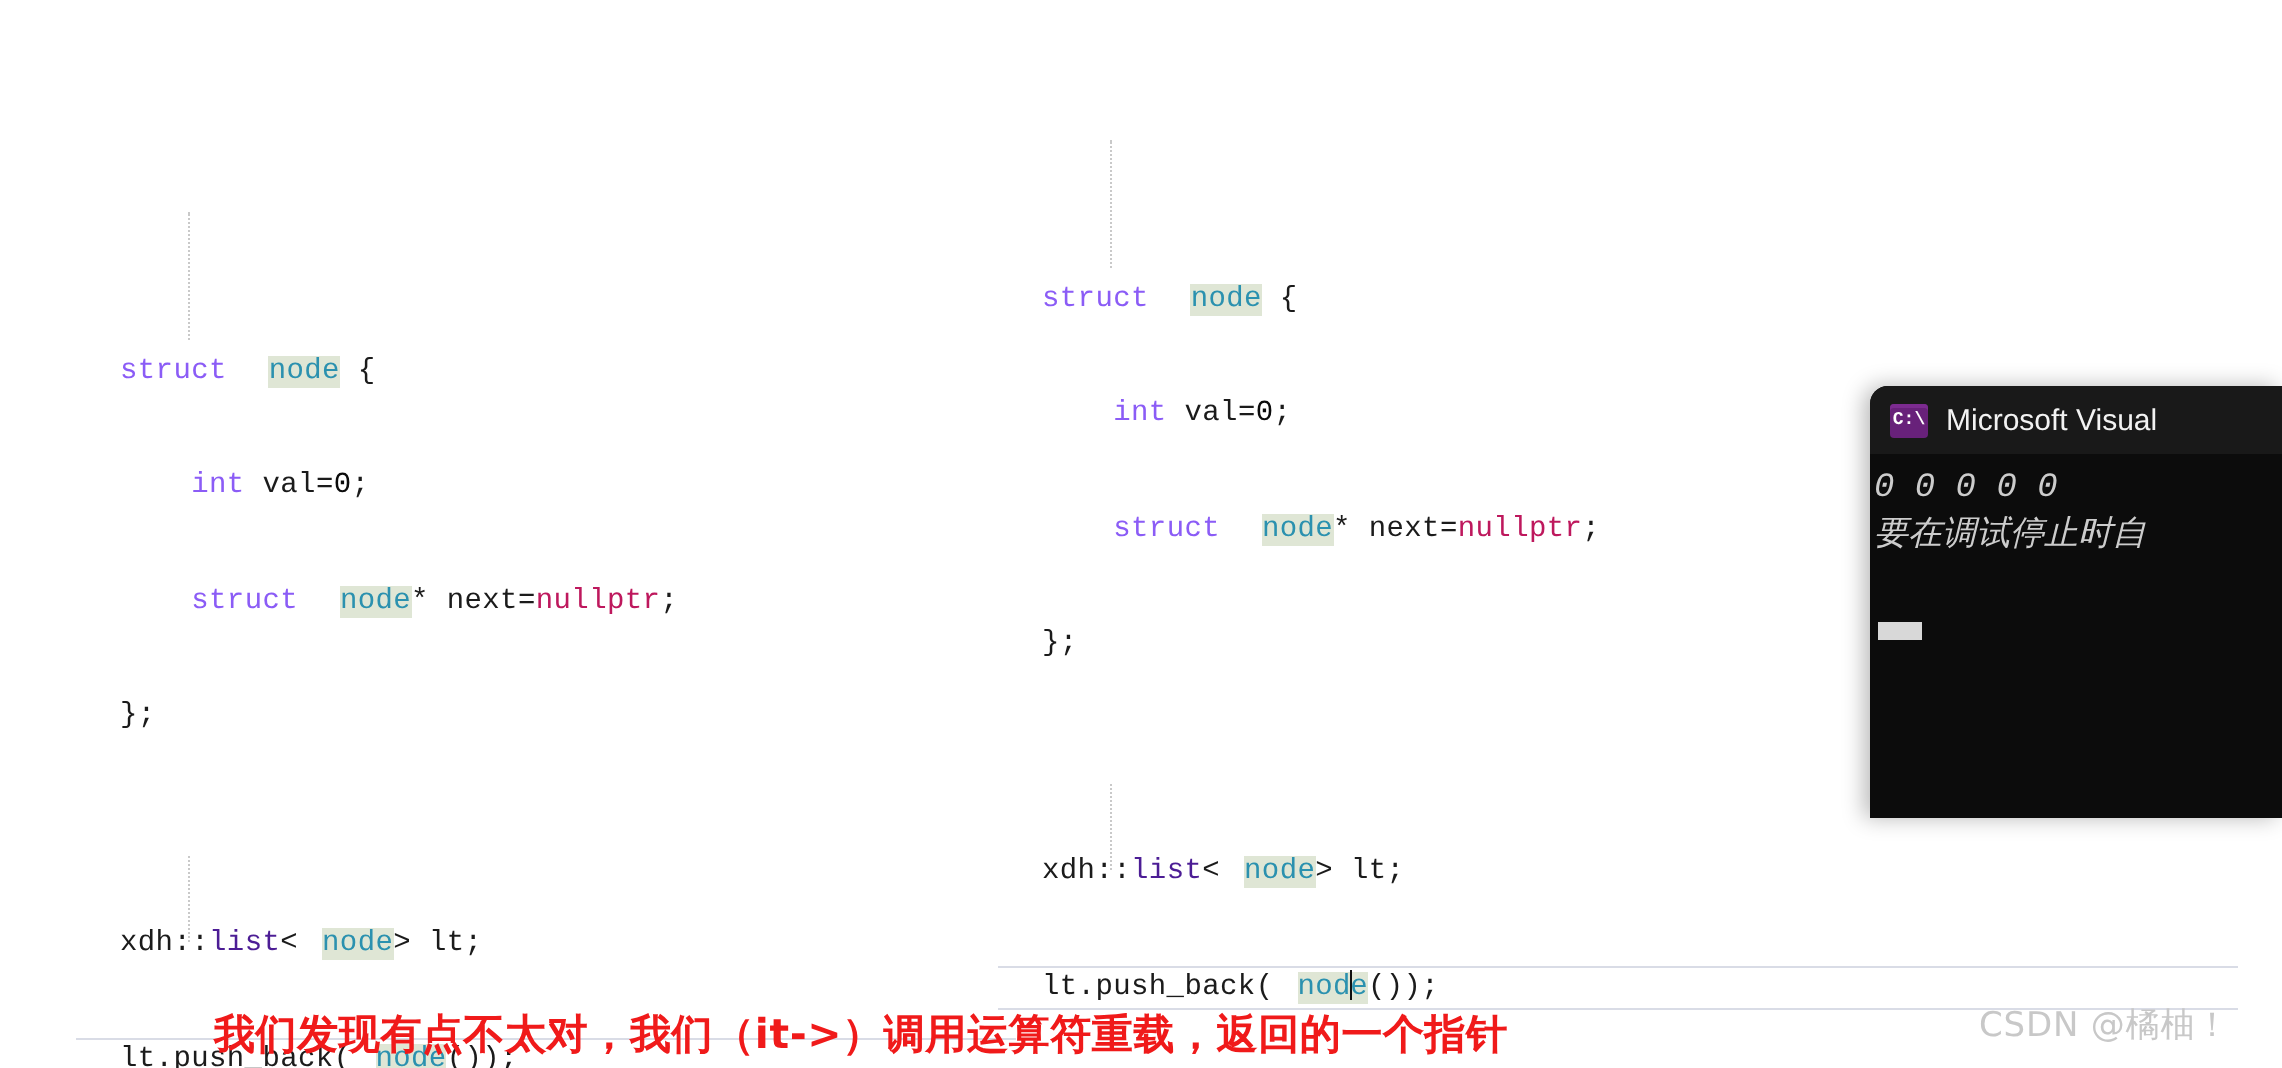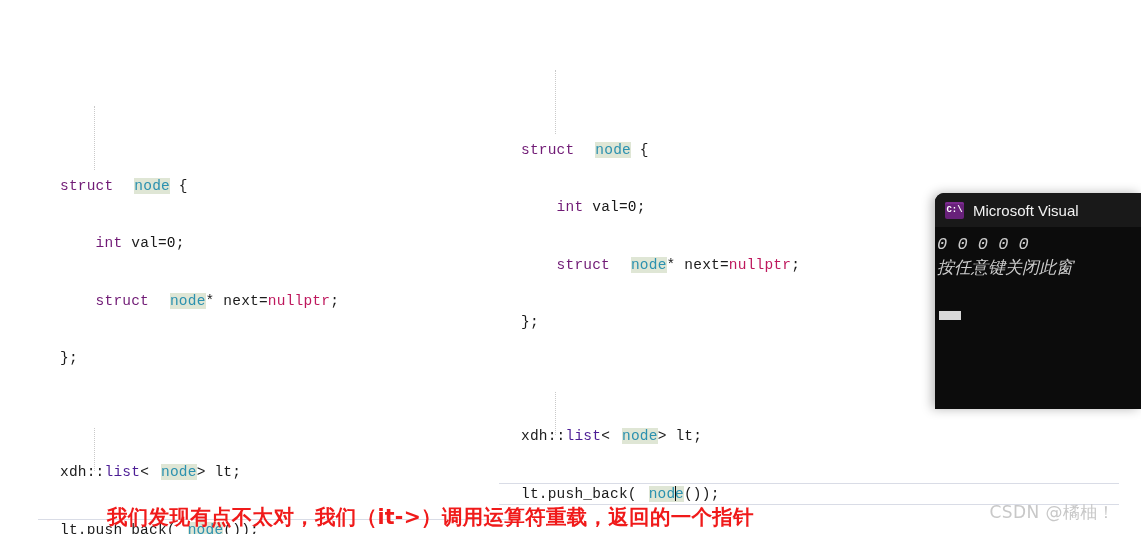--- a/index.html
+++ b/index.html
@@ -24,21 +24,21 @@
   }
   .code-line {
     position: relative;
     height: 21.3px;
     line-height: 21.3px;
     font-size: 14.5px;
     letter-spacing: 0.2px;
   }
 
   
-  .kw      { color: #701a75; }            
+  .kw      { color: #8b5cf6; }            
   .type    { color: #4c1d95; }            
   .cls     { color: #2b91af; }            
   .hl      { background: #dfe6d5; margin-left: 12px; }       
   .num     { color: #0b0b0b; }            
   .plain   { color: #1b1b1b; }
   .nullp   { color: #be185d; }
 
   
   .guide {
     position: absolute;
@@ -215,21 +215,21 @@
   
 </div>
 
 <div id="console-window">
   <div id="console-titlebar">
     <div id="console-icon">C:\</div>
     <div id="console-title">Microsoft Visual</div>
   </div>
   <div id="console-body">
     <div>0 0 0 0 0</div>
-    <div>按任意键关闭此窗</div>
+    <div>要在调试停止时自</div>
     <div id="console-caret"></div>
   </div>
 </div>
 
 <div id="annotation">
   <div>我们发现有点不太对，我们（it-&gt;）调用运算符重载，返回的一个指针</div>
   
 </div>
 
 <div id="watermark">CSDN @橘柚！</div>

